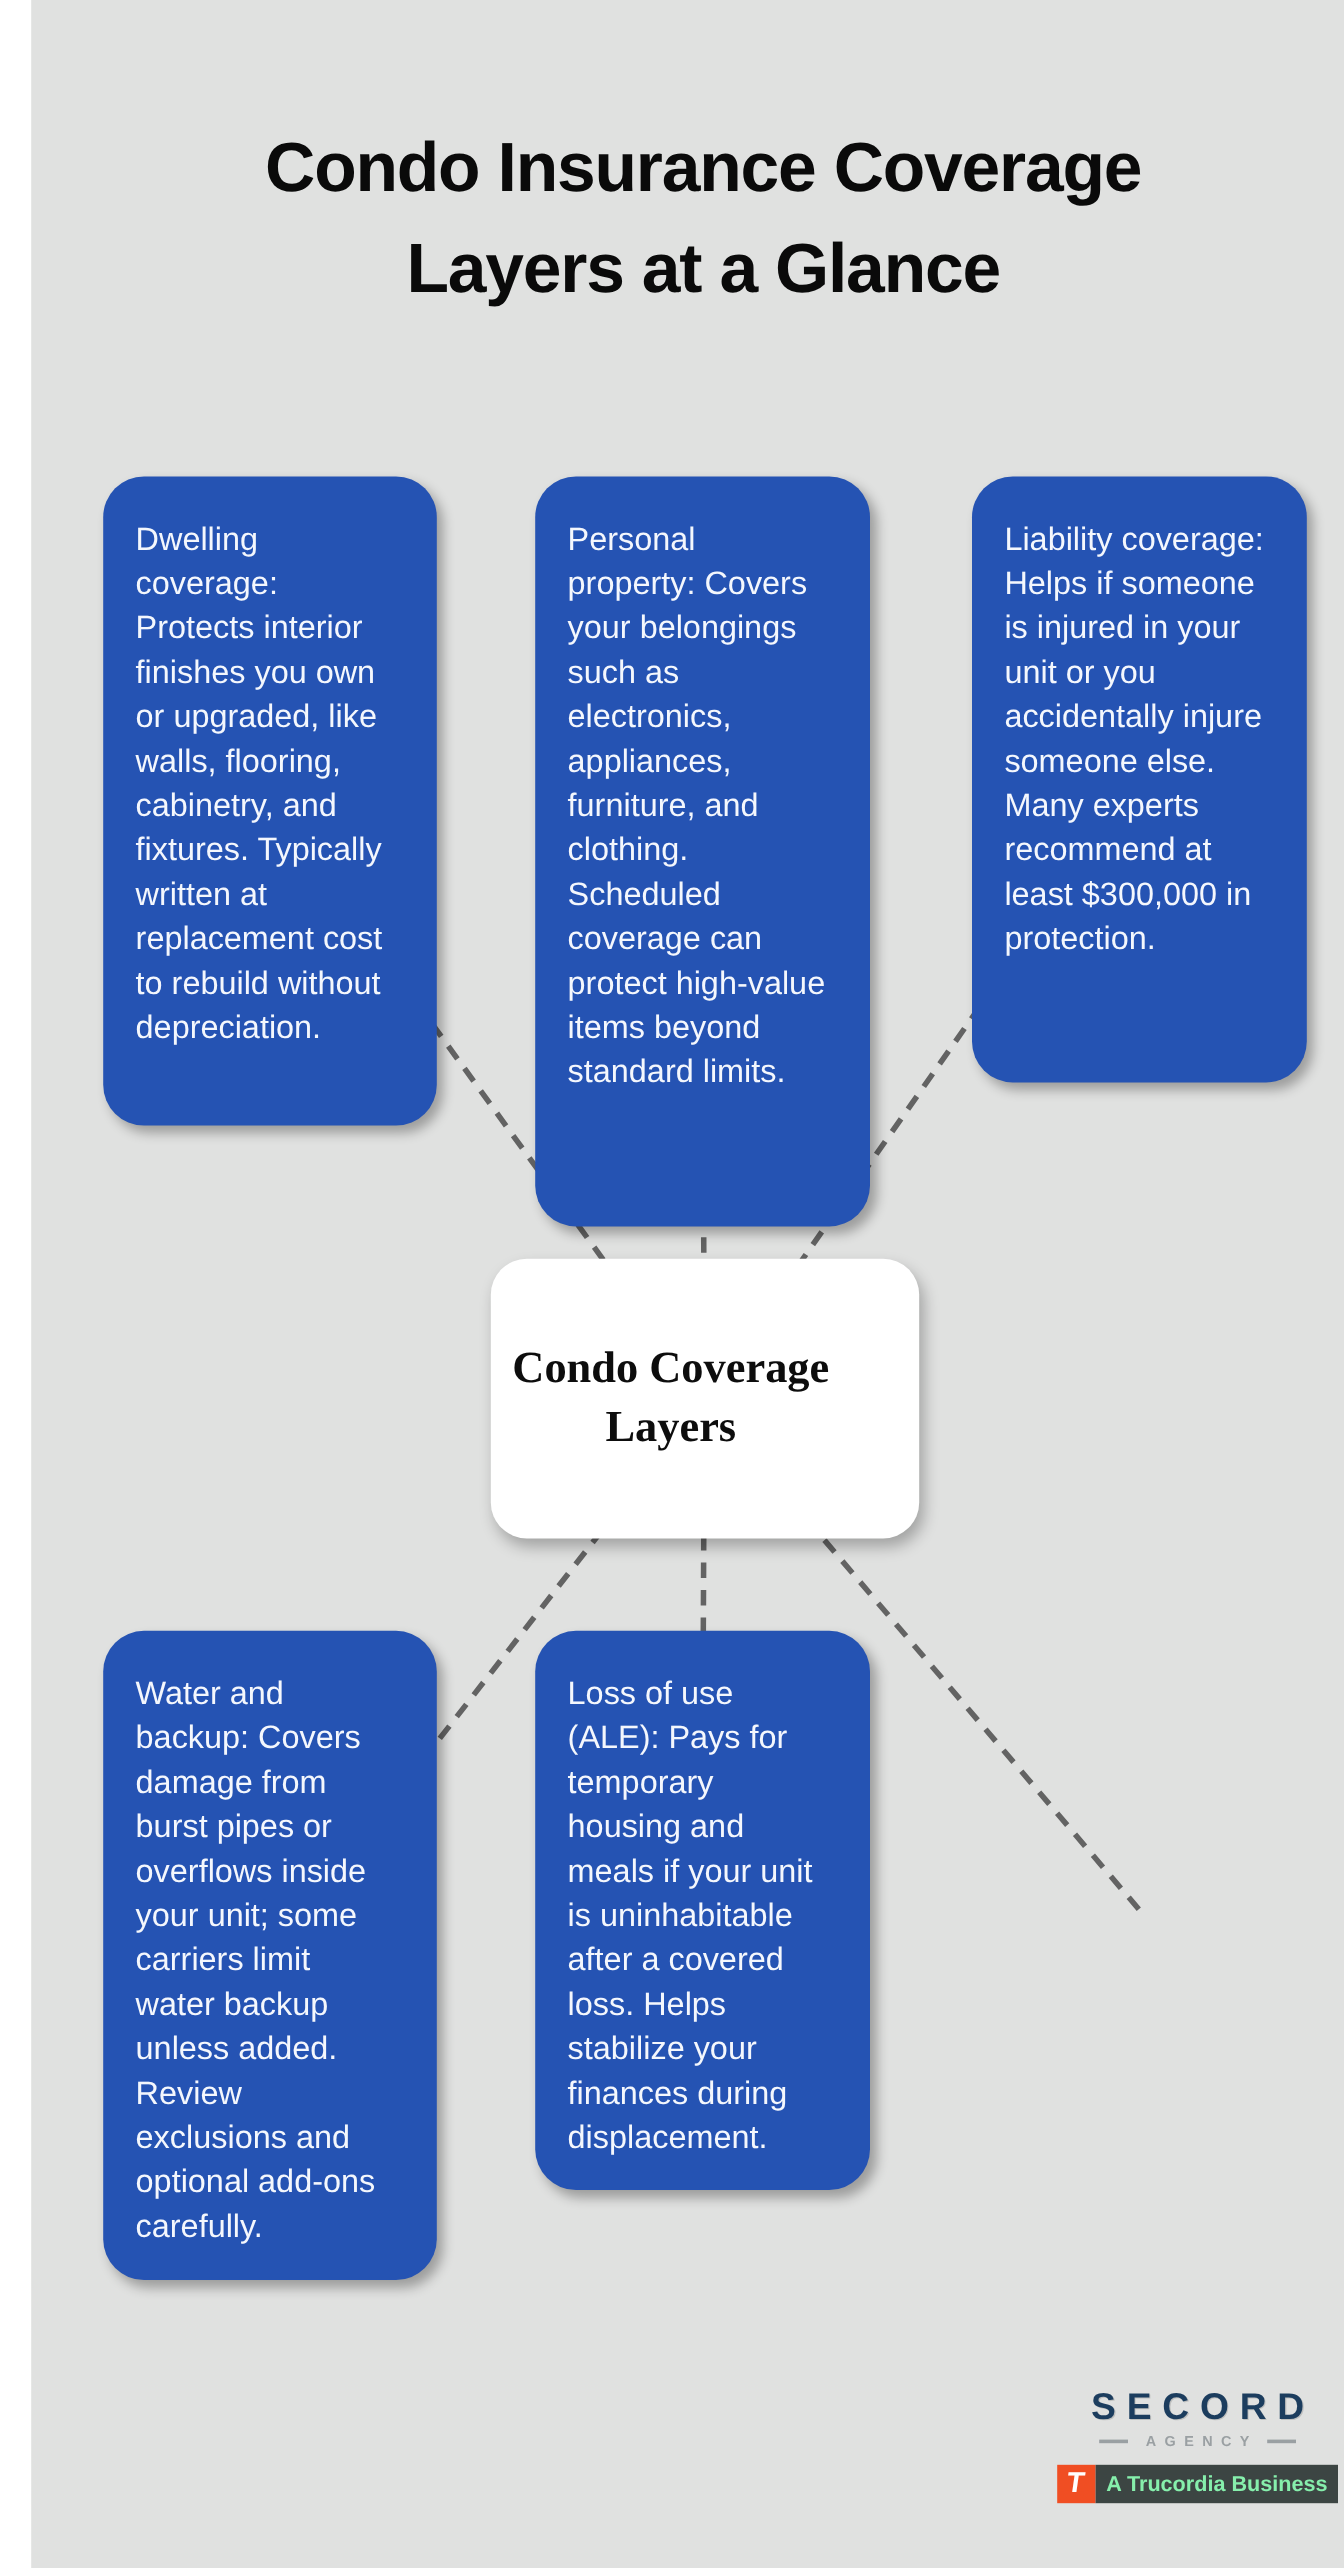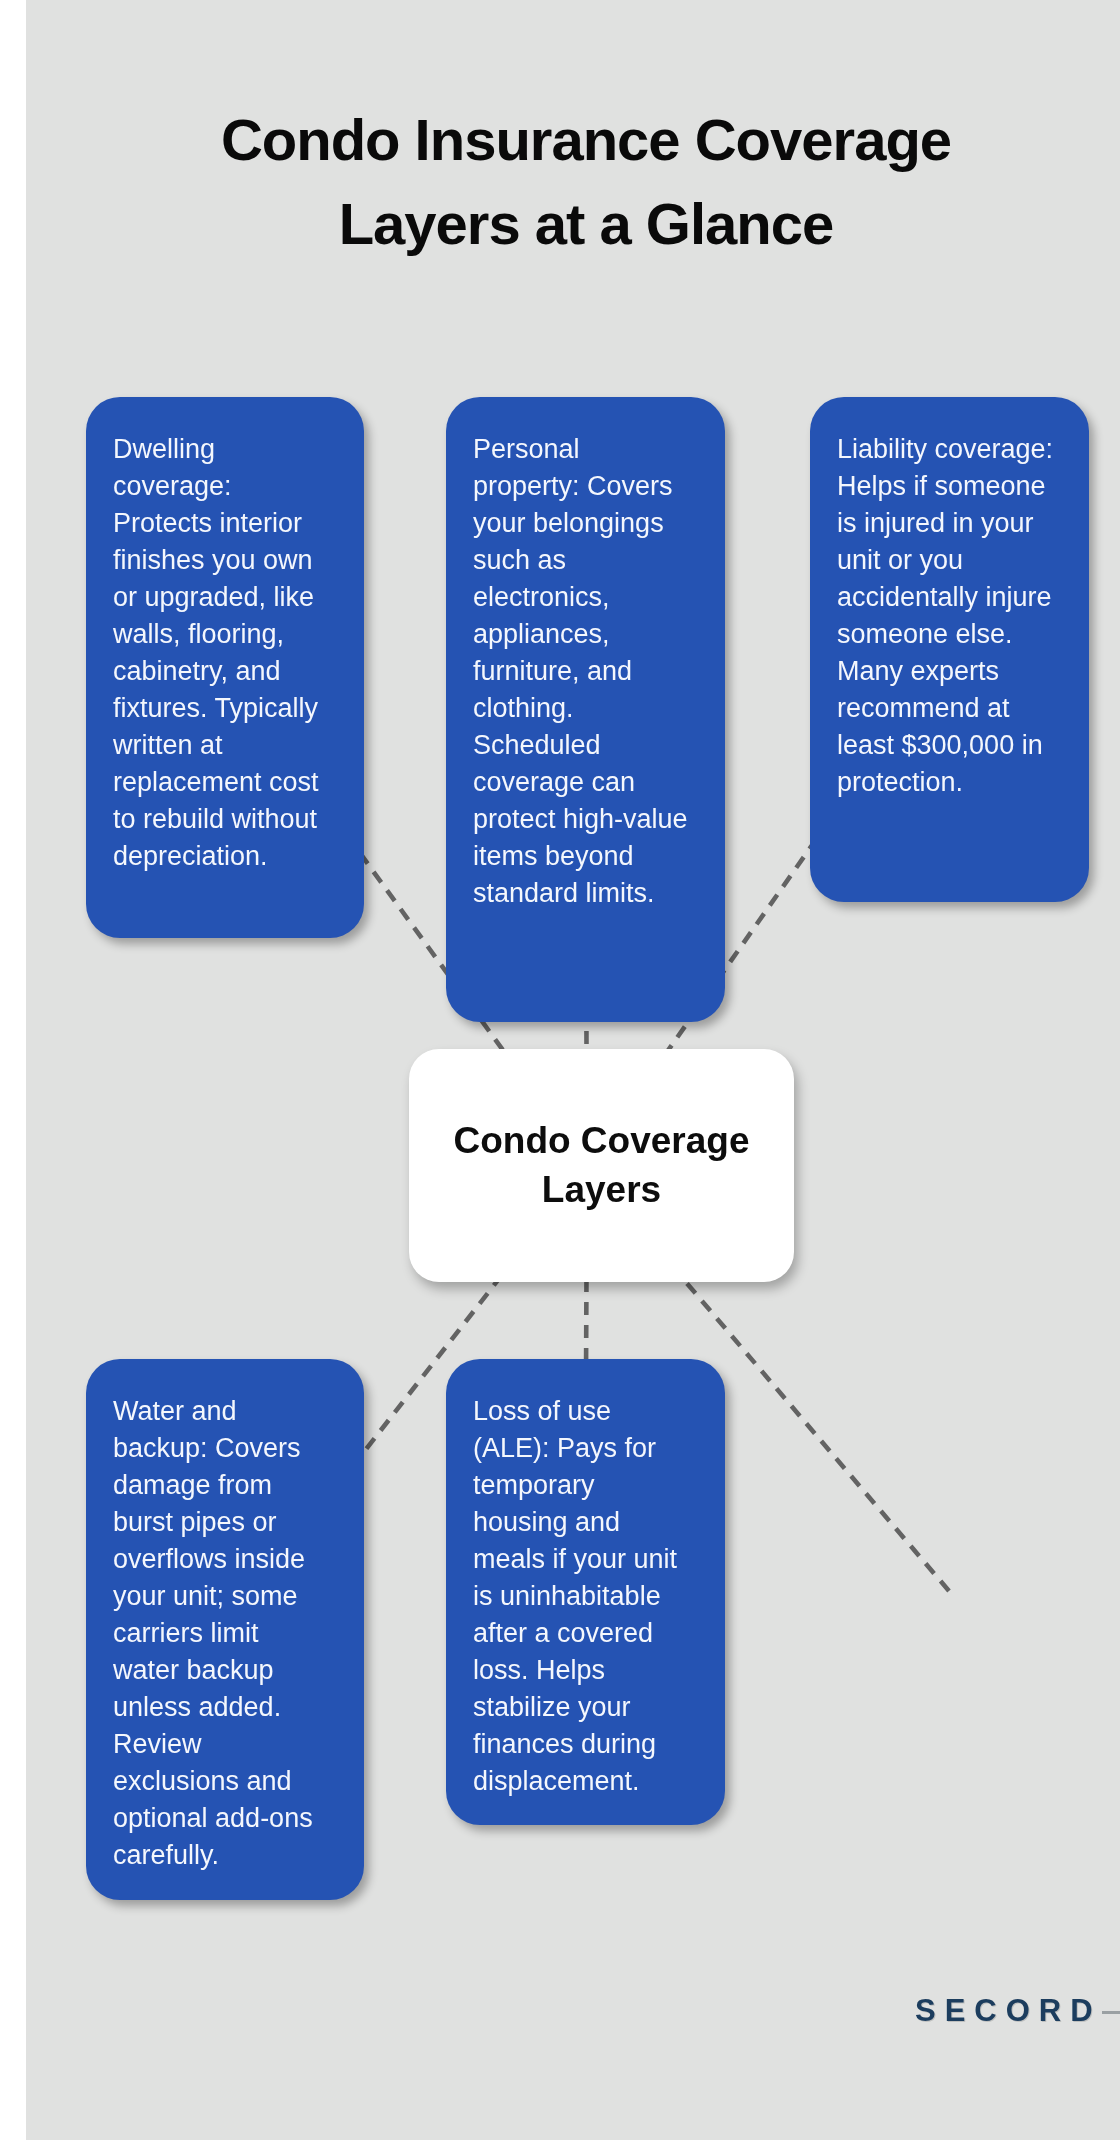--- a/index.html
+++ b/index.html
@@ -42,38 +42,39 @@
     border-radius:34px;
     box-shadow:5px 6px 10px rgba(0,0,0,0.30);
     padding:34px 35px 30px 27px;
     color:var(--node-text);
     font-size:27px;
     line-height:1.37;
     overflow:hidden;
   }
   .center-box{
     position:absolute;
-    left:383px;top:1049px;width:385px;height:233px;
+    left:383px;top:1049px;width:357px;height:233px;
     background:var(--center-fill);
     border-radius:30px;
     box-shadow:4px 7px 12px rgba(0,0,0,0.28);
-    display:flex;align-items:center;justify-content:center;
+    display:flex;align-items:center;justify-content:flex-start;
     text-align:center;
+    font-family:Liberation Serif, serif;
   }
   .center-label{
     font-size:37px;
     font-weight:700;
     line-height:1.3;
     color:var(--center-text);
     max-width:300px;
   }
   .logo{
     position:absolute;
     left:880px;top:1988px;width:184px;
-    display:flex;flex-direction:row;align-items:center;
+    display:flex;flex-direction:column;align-items:center;
   }
   .brand{
     font-size:31px;
     font-weight:700;
     letter-spacing:9px;
     color:var(--brand-navy);
     text-indent:9px;
     text-shadow:1px 1px 0 rgba(0,0,0,0.15);
   }
   .agency-row{

